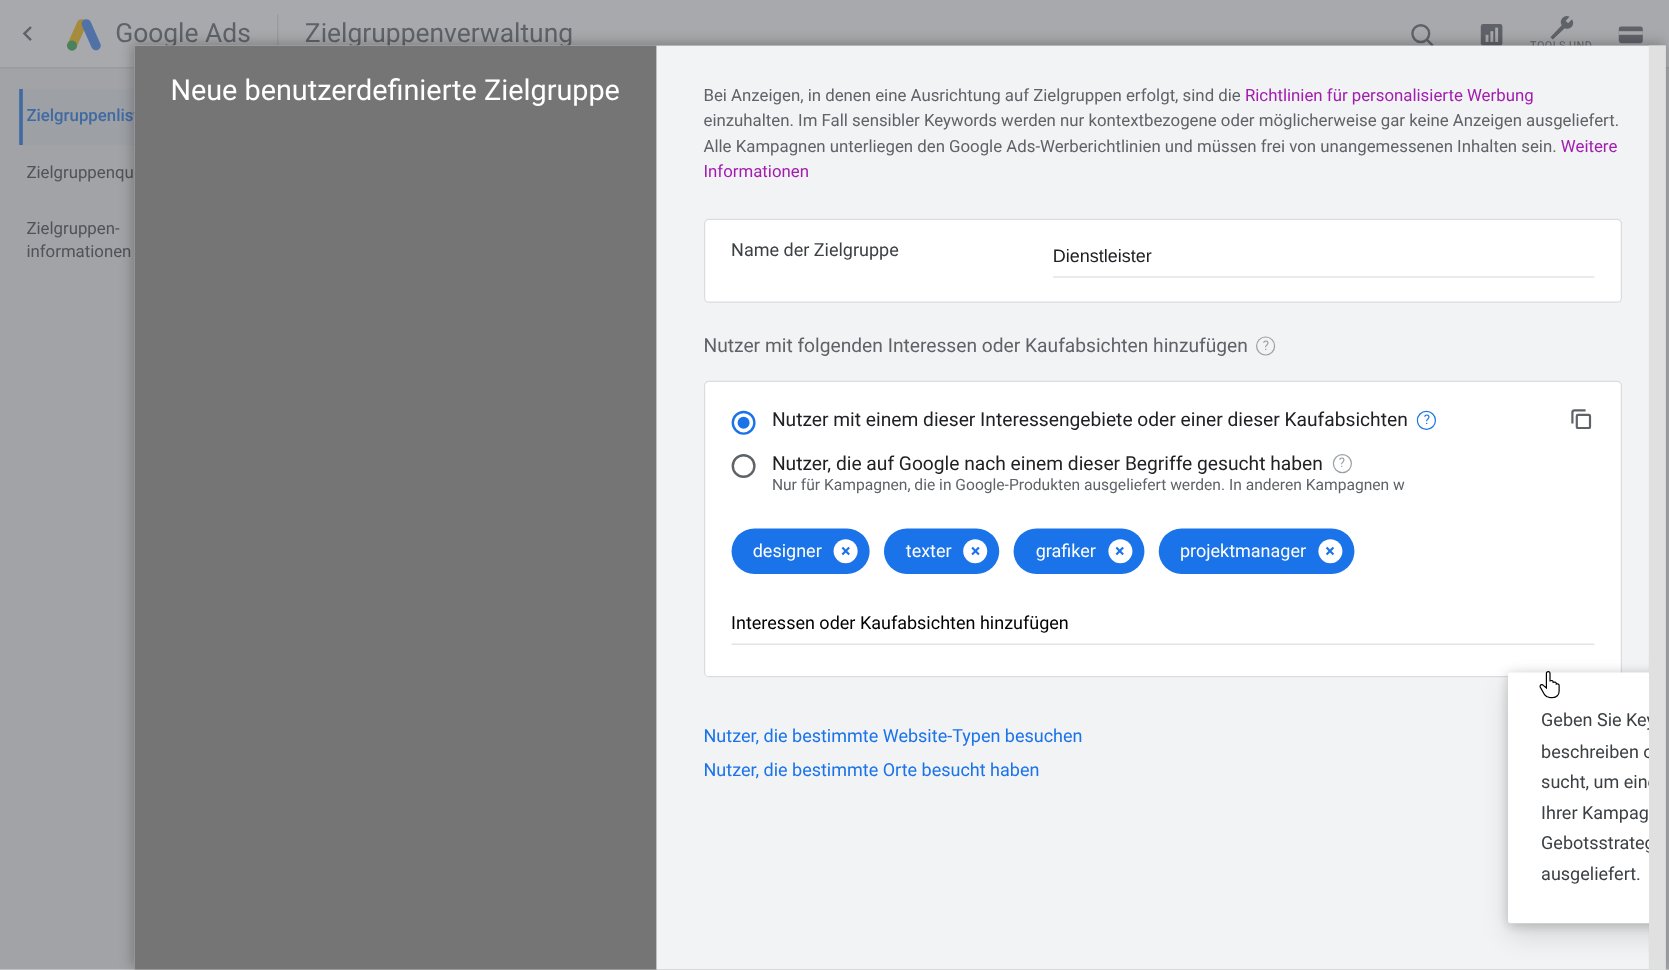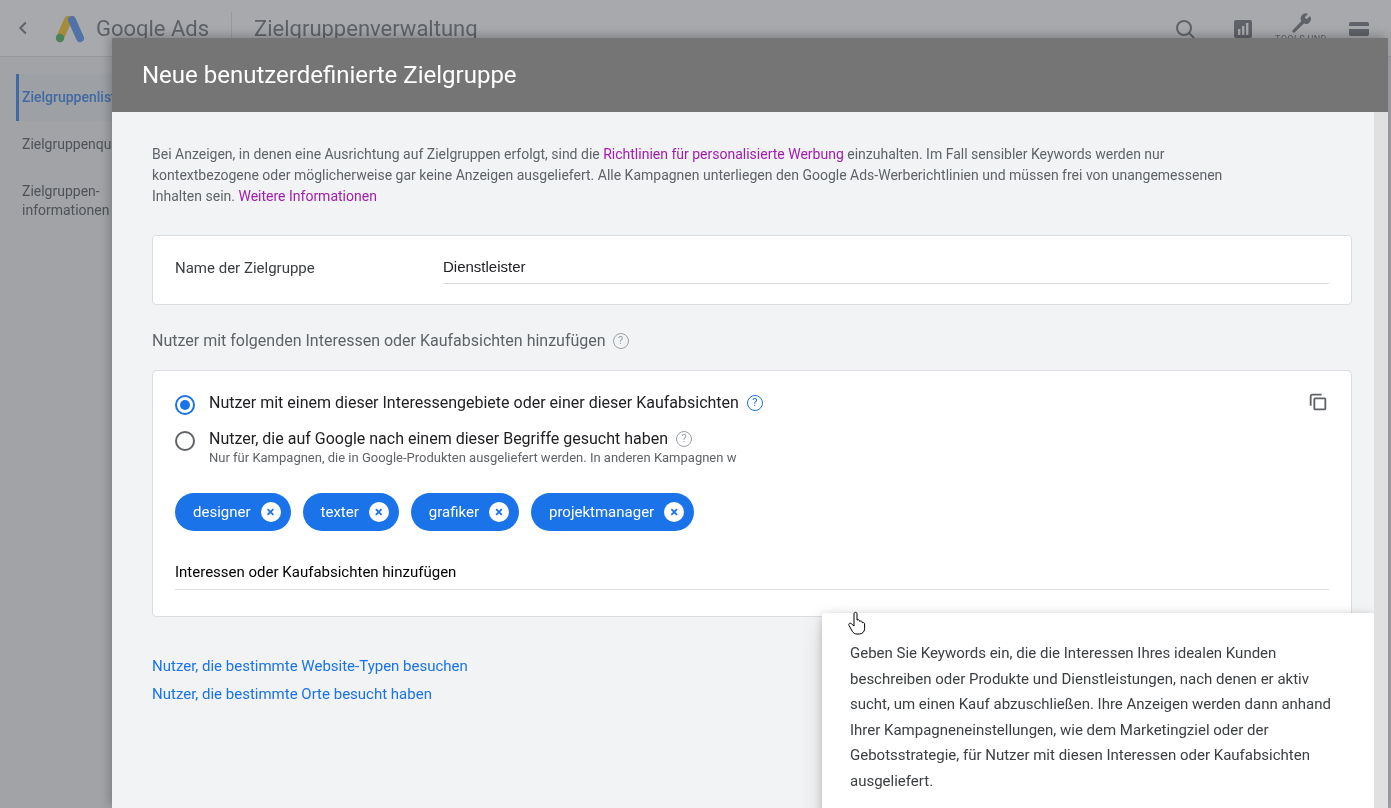--- a/index.html
+++ b/index.html
@@ -93,21 +93,21 @@
   
   .dialog {
     position: absolute;
     top: 38px;
     left: 112px;
     right: 3px;
     bottom: 0;
     background: #f1f3f4;
     box-shadow: -2px -2px 10px rgba(0,0,0,0.25);
     display: flex;
-    flex-direction: column;
+    flex-direction: row;
   }
   .dialog-header {
     background: #757575;
     color: #fff;
     padding: 23px 30px;
     font-size: 24px;
   }
   .dialog-body {
     flex: 1;
     overflow: auto;
@@ -126,21 +126,20 @@
   .policy a.link { color: #a21caf; text-decoration: none; }
 
   
   .card {
     background: #fff;
     border: 1px solid #dadce0;
     border-radius: 4px;
   }
   .name-card {
     display: flex;
-    align-items: center;
     padding: 16px 22px 20px 22px;
     margin-bottom: 26px;
   }
   .name-card .label {
     width: 268px;
     font-size: 15px;
     color: #3c4043;
   }
   .name-card .name-input {
     flex: 1;

